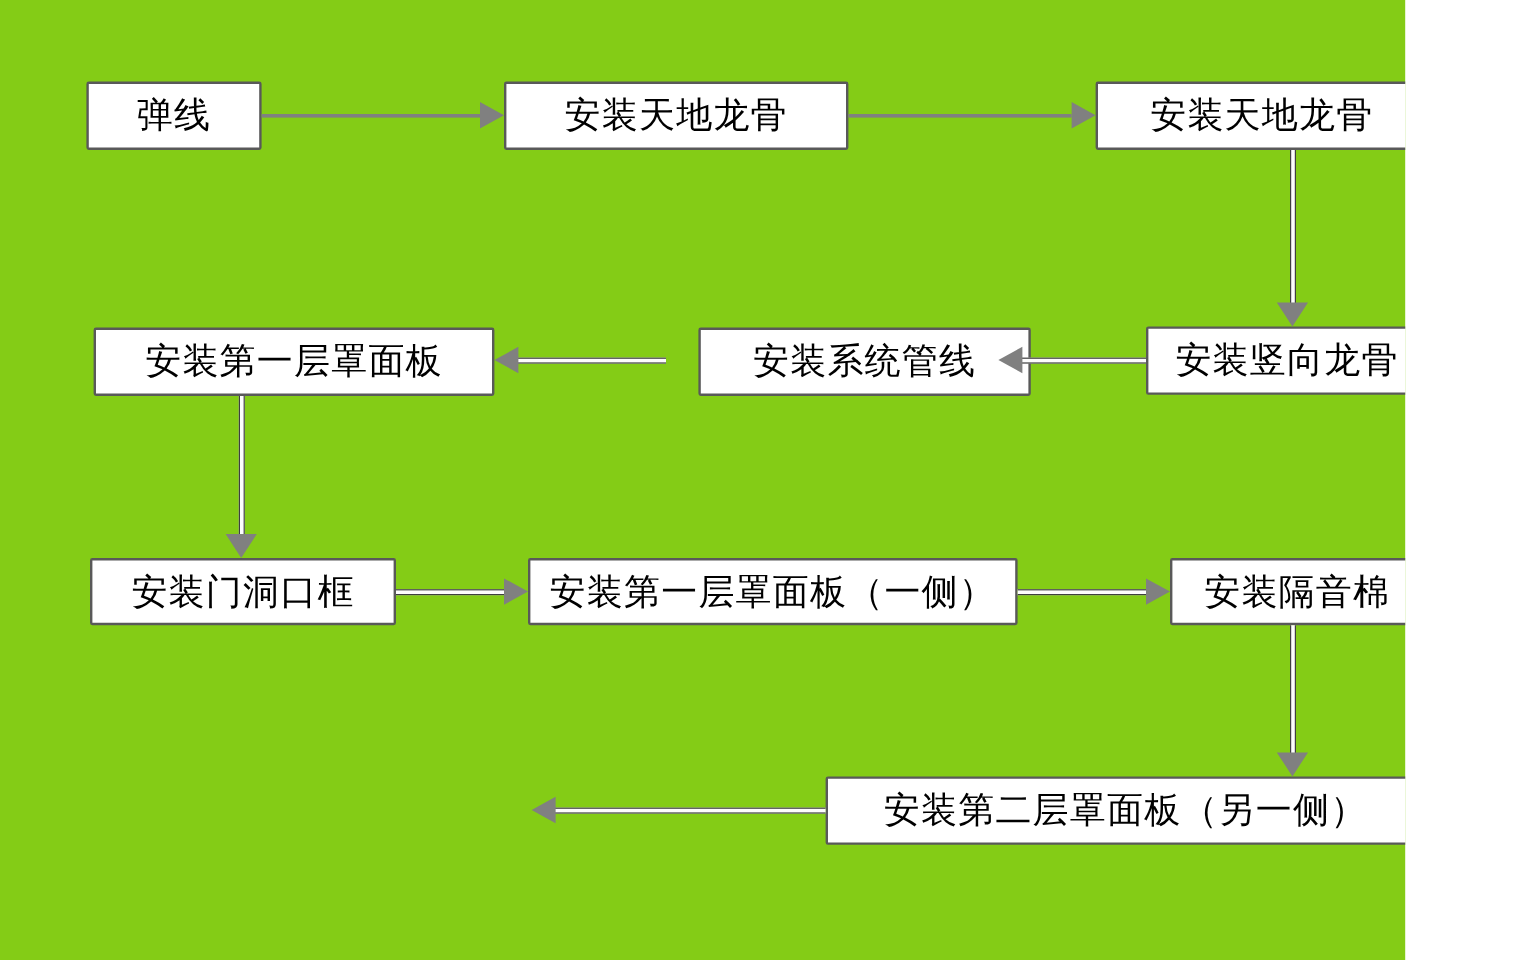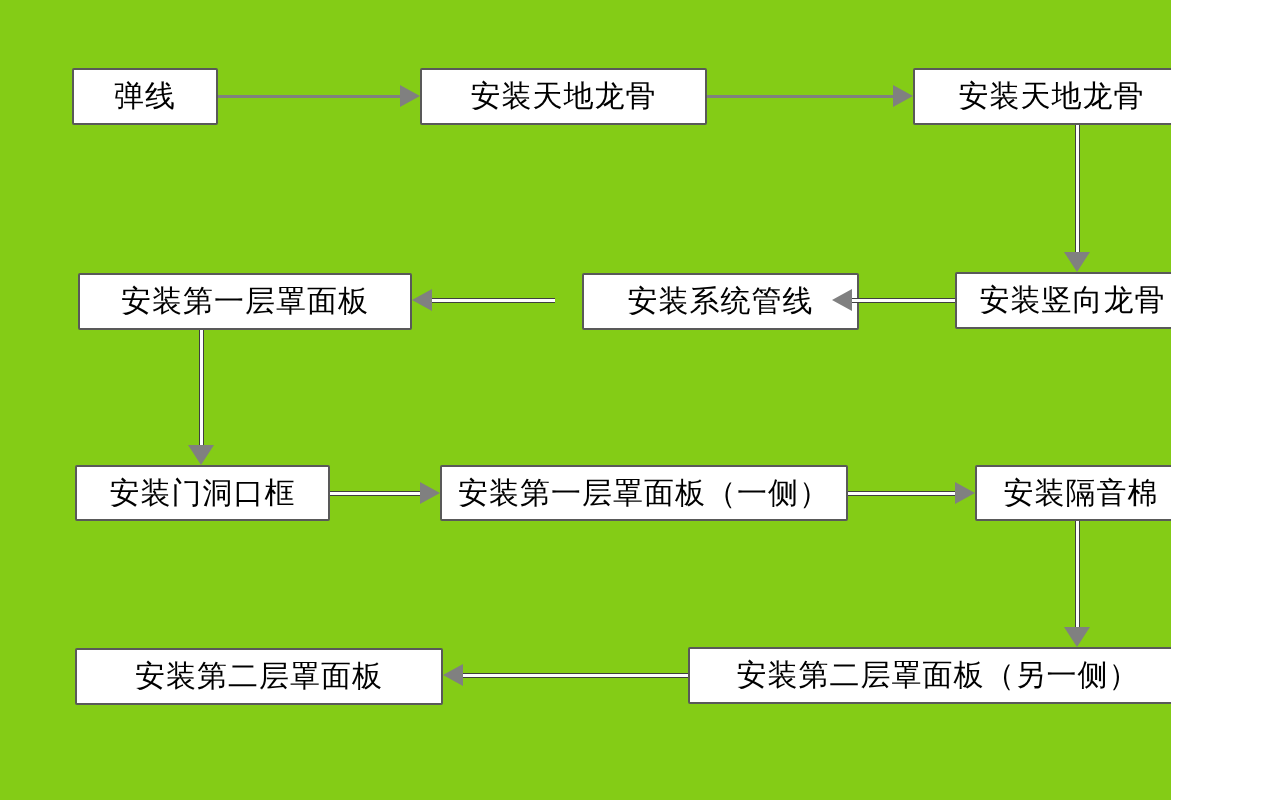--- a/index.html
+++ b/index.html
@@ -103,23 +103,20 @@
   <div class="node" style="left:75px; top:465px; width:255px; height:56px">
     <span>安装门洞口框</span>
   </div>
   <div class="node" style="left:440px; top:465px; width:408px; height:56px">
     <span>安装第一层罩面板（一侧）</span>
   </div>
   <div class="node" style="left:975px; top:465px; width:212px; height:56px">
     <span>安装隔音棉</span>
   </div>
 
-  <div class="node" style="left:75px; top:648px; width:368px; height:57px">
-    <span>安装第二层罩面板</span>
-  </div>
   <div class="node" style="left:688px; top:647px; width:500px; height:57px">
     <span>安装第二层罩面板（另一侧）</span>
   </div>
 
   <div>
     <div class="line-h-solid" style="left:218px; top:95px; width:182px"></div>
     <div class="ah-right" style="left:400px; top:85px"></div>
   </div>
 
   <div>

